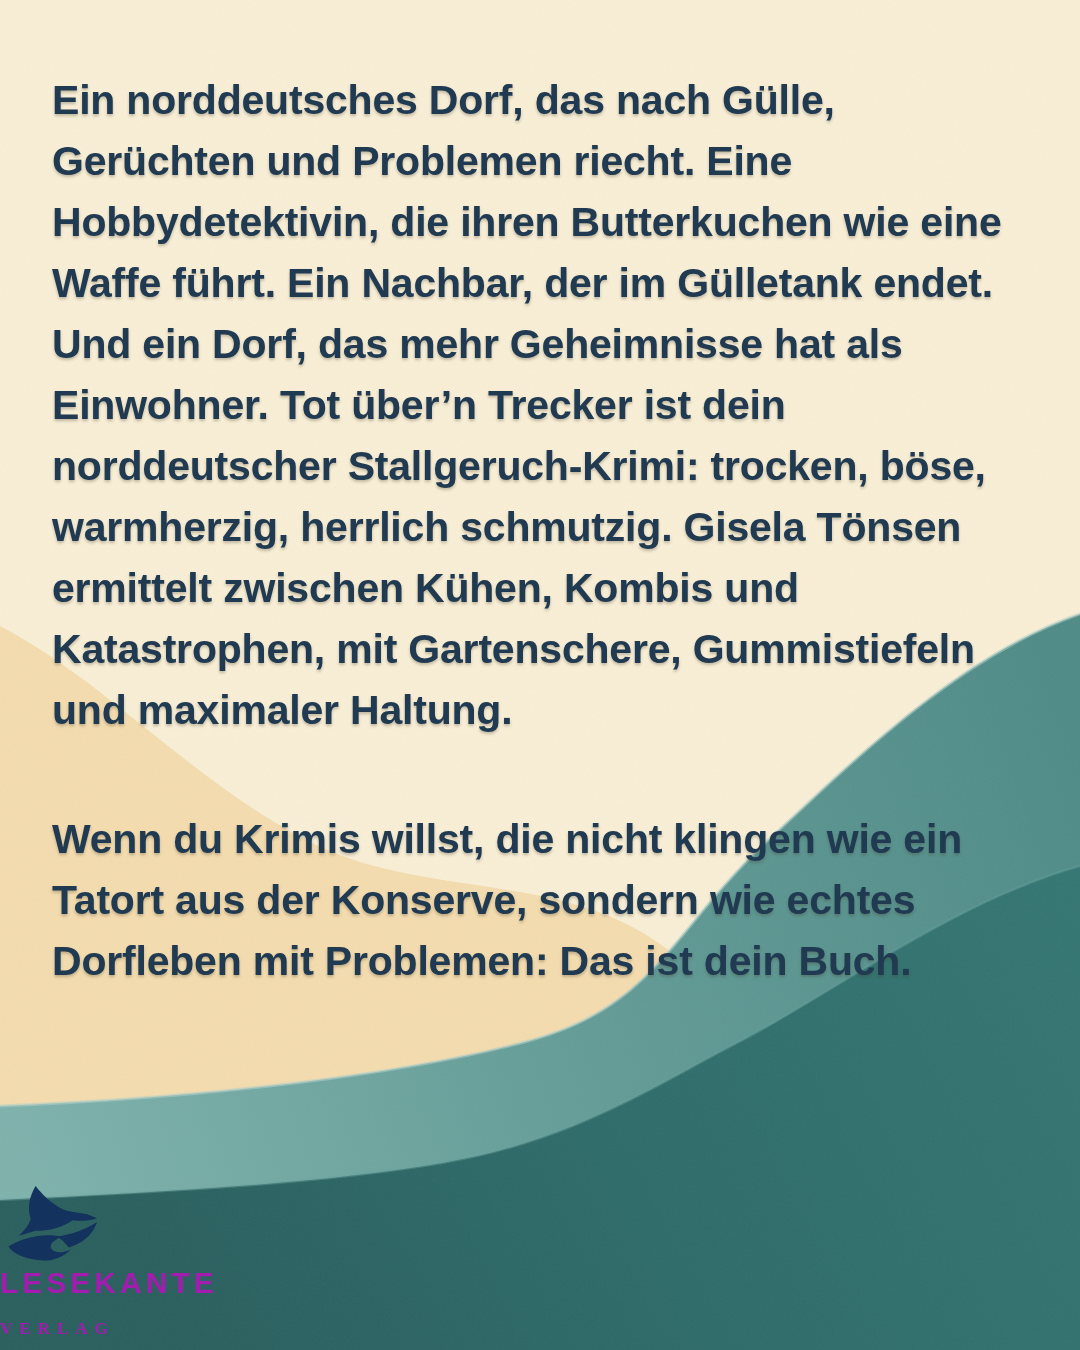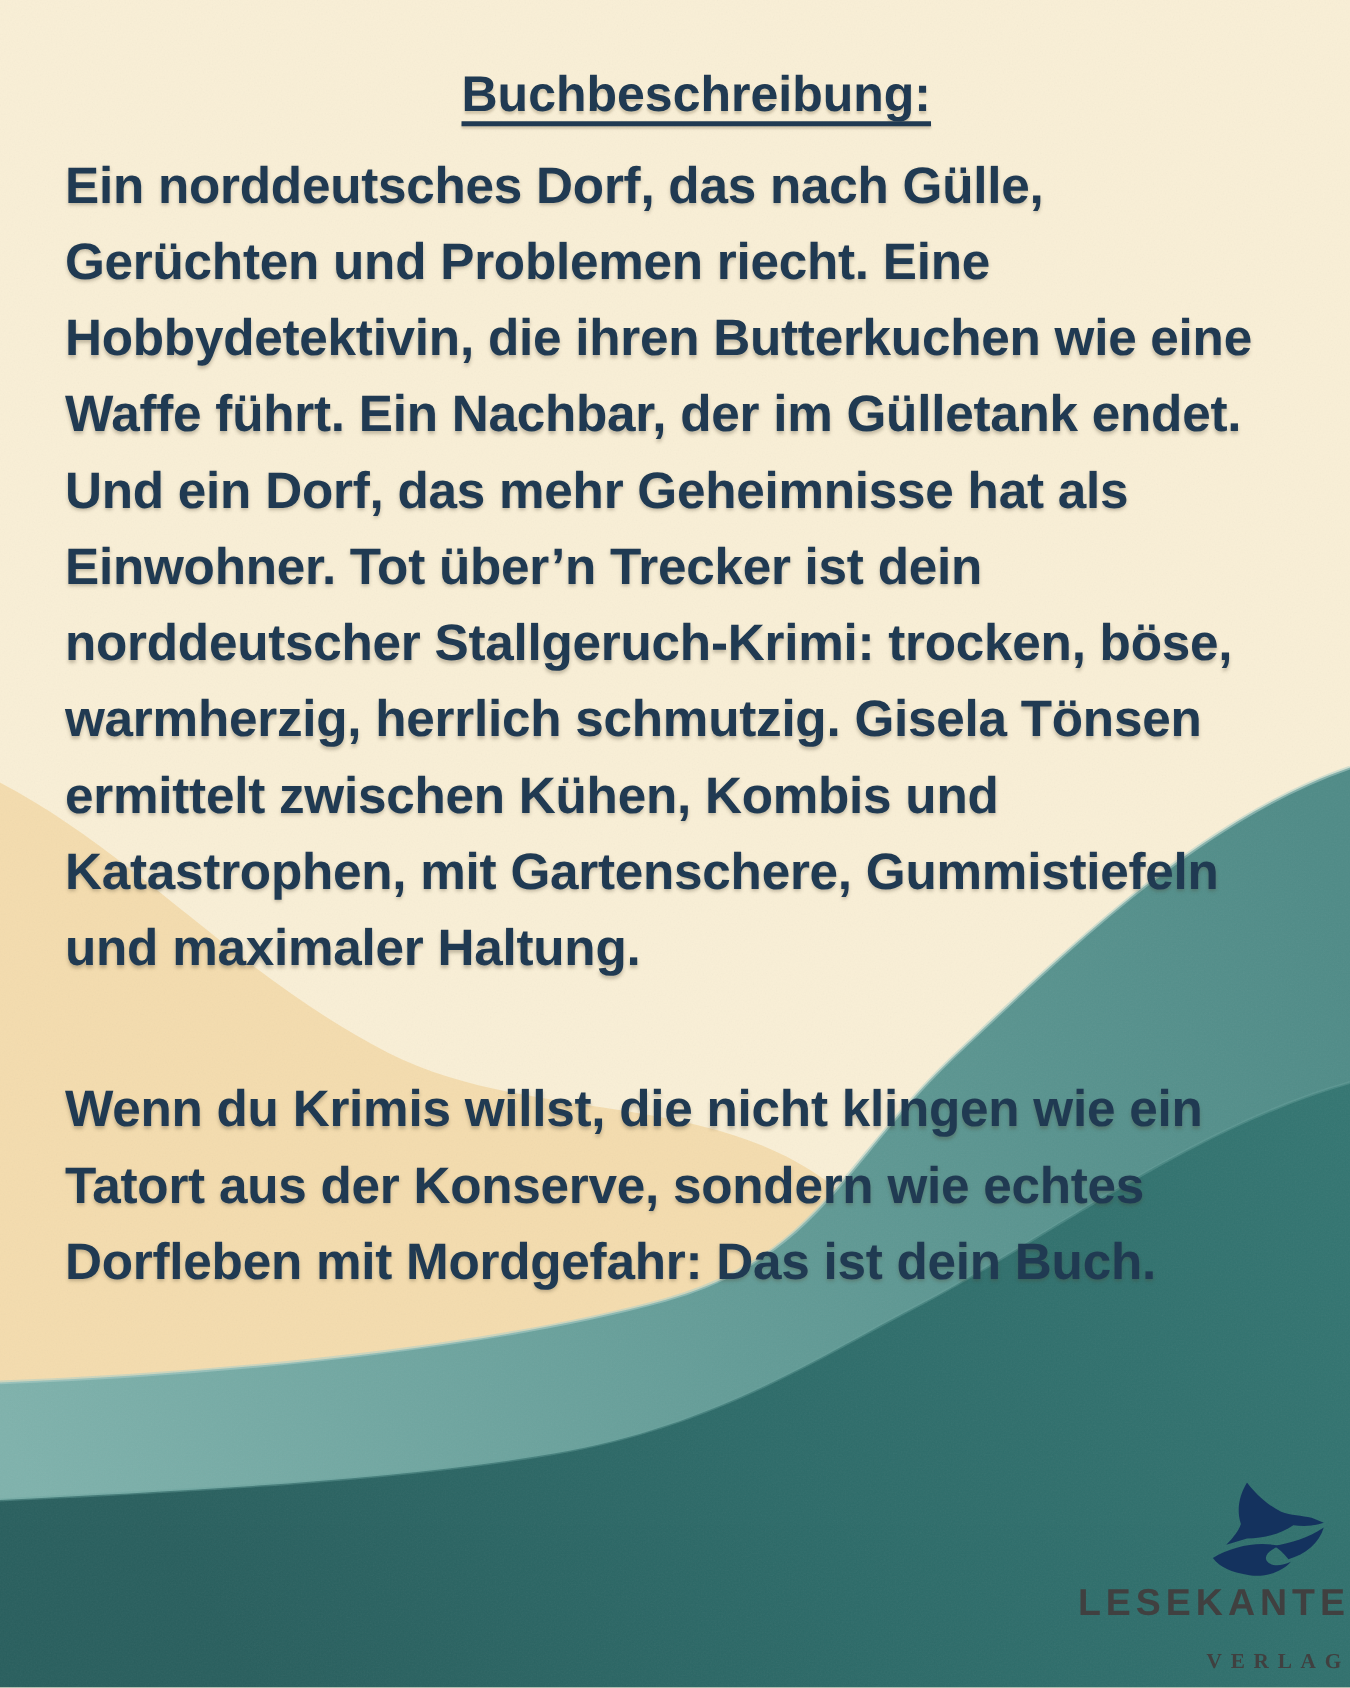--- a/index.html
+++ b/index.html
@@ -31,22 +31,22 @@
     font-size:41px;font-weight:bold;
     line-height:61px;
     color:#203a52;
     letter-spacing:-0.2px;
     text-shadow:0 2px 3px rgba(70,58,40,0.30);
     margin:0;
   }
   .paragraph + .paragraph{margin-top:68px;}
   .logo{
     position:absolute;left:0;right:0;top:1186px;z-index:2;
-    display:flex;flex-direction:column;align-items:flex-end;
-    color:#404040;
+    display:flex;flex-direction:column;align-items:flex-start;
+    color:#a21caf;
   }
   .logo-mark{width:118px;height:78px;display:block;}
   .logo-name{
     font-size:30px;font-weight:bold;letter-spacing:4px;line-height:34px;margin-top:2px;
   }
   .logo-sub{
     font-size:17px;font-weight:bold;letter-spacing:7px;line-height:26px;margin-top:16px;font-family:Liberation Serif, serif;
   }
 </style>
 </head>
@@ -77,36 +77,35 @@
   <path d="M 0,1106 C 200,1098 400,1076 532,1040 C 654,1006 672,932 762,846 C 852,762 958,656 1080,614 L 1080,1350 L 0,1350 Z" fill="url(#gradMid)"></path>
   <path d="M 0,1106 C 200,1098 400,1076 532,1040 C 654,1006 672,932 762,846 C 852,762 958,656 1080,614" fill="none" stroke="#aed0c9" stroke-opacity="0.55" stroke-width="3"></path>
 
   <path d="M 0,1200 C 160,1192 320,1184 442,1163 C 572,1141 652,1087 737,1043 C 832,994 952,902 1080,866 L 1080,1350 L 0,1350 Z" fill="url(#gradDark)"></path>
   <path d="M 0,1200 C 160,1192 320,1184 442,1163 C 572,1141 652,1087 737,1043 C 832,994 952,902 1080,866" fill="none" stroke="#6aa39d" stroke-opacity="0.4" stroke-width="2.5"></path>
 
   <rect x="0" y="0" width="1080" height="1350" filter="url(#grain)" opacity="0.06"></rect>
 </svg>
 
 <div class="content">
-  <h1 class="page-title">Buchbeschreibung:</h1>
   <div class="body-copy">
     <p class="paragraph">Ein norddeutsches Dorf, das nach Gülle,
 Gerüchten und Problemen riecht. Eine
 Hobbydetektivin, die ihren Butterkuchen wie eine
 Waffe führt. Ein Nachbar, der im Gülletank endet.
 Und ein Dorf, das mehr Geheimnisse hat als
 Einwohner. Tot über’n Trecker ist dein
 norddeutscher Stallgeruch-Krimi: trocken, böse,
 warmherzig, herrlich schmutzig. Gisela Tönsen
 ermittelt zwischen Kühen, Kombis und
 Katastrophen, mit Gartenschere, Gummistiefeln
 und maximaler Haltung.</p>
     <p class="paragraph">Wenn du Krimis willst, die nicht klingen wie ein
 Tatort aus der Konserve, sondern wie echtes
-Dorfleben mit Mordgefahr: Das ist dein Buch.</p>
+Dorfleben mit Problemen: Das ist dein Buch.</p>
   </div>
 </div>
 
 <div class="logo">
   <svg class="logo-mark" viewBox="0 0 120 80" aria-hidden="true">
     <g fill="#14325e">
 
       <path d="M 36,0
                C 42,8 52,18 64,24
                C 72,27 81,27 89,29

